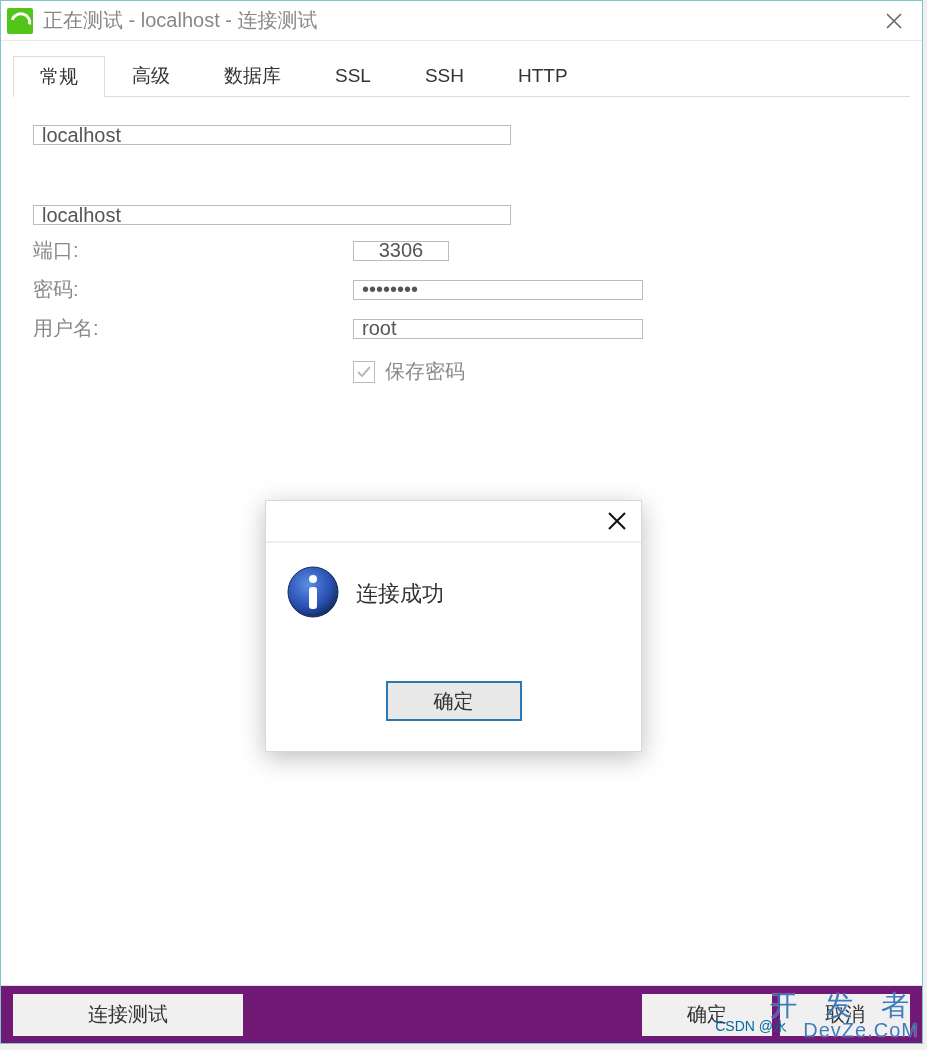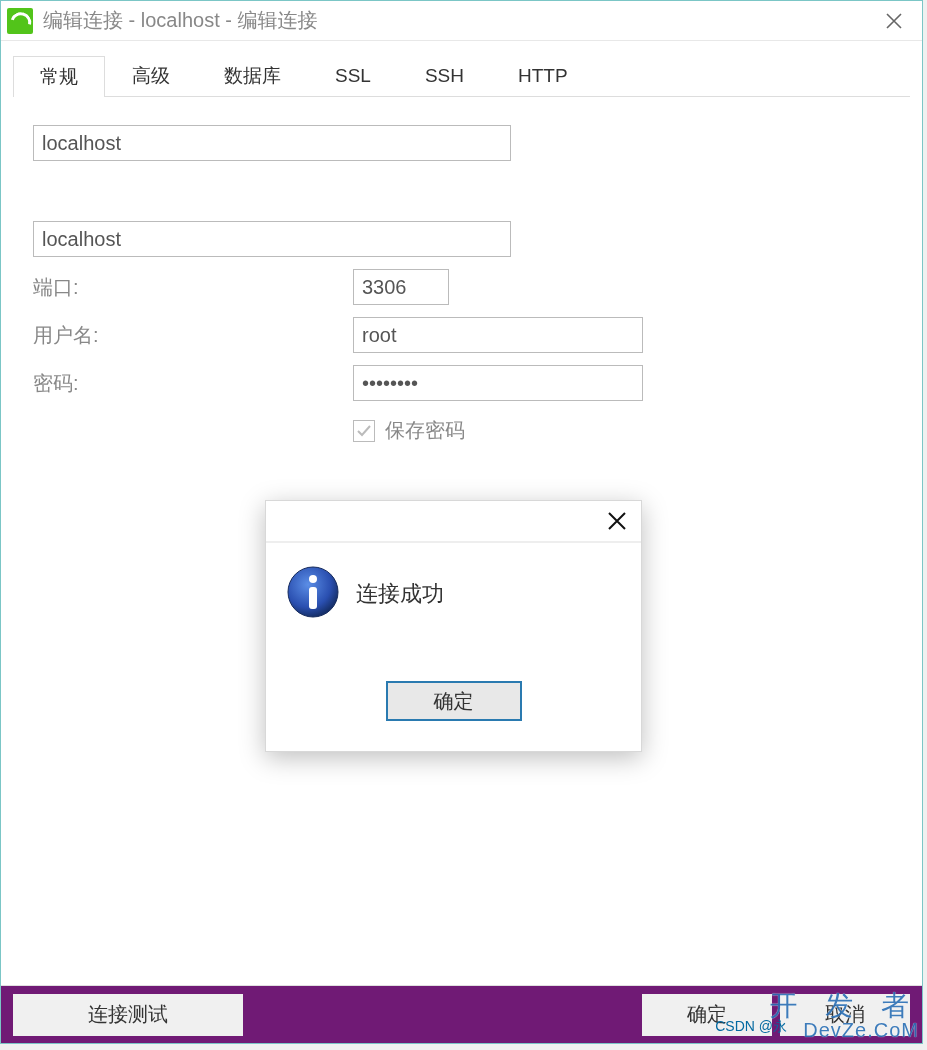--- a/index.html
+++ b/index.html
@@ -106,26 +106,26 @@
       width: 320px;
       font-size: 20px;
       color: #888;
       font-weight: 400;
     }
     .form-input {
       font-size: 20px;
       color: #555;
       padding: 4px 8px;
       border: 1px solid #bbb;
-      height: 36px;
+      height: 20px;
       font-family: inherit;
     }
     .form-input.full { width: 478px; }
     .form-input.mid { width: 290px; }
-    .form-input.short { width: 96px; }
+    .form-input.short { width: 96px; text-align: center; }
     .checkbox-row {
       display: flex;
       align-items: center;
       margin-top: 16px;
       margin-left: 320px;
     }
     .checkbox {
       width: 22px; height: 22px;
       border: 1px solid #bbb;
       margin-right: 10px;
@@ -248,21 +248,21 @@
       color: #0369a1;
       pointer-events: none;
     }
   </style>
 </head>
 <body>
 
 <div class="window">
   <div class="titlebar">
     <div class="app-icon"></div>
-    <div class="title-text">编辑连接 - localhost - 编辑连接</div>
+    <div class="title-text">正在测试 - localhost - 连接测试</div>
     <div class="close-btn">
       <svg width="18" height="18" viewBox="0 0 18 18">
           <path d="M2 2 L16 16 M16 2 L2 16" stroke="#666" stroke-width="1.6" fill="none"></path>
         </svg>
     </div>
   </div>
 
   <div class="content">
     <div class="tabs">
       <div class="tab active">
@@ -290,26 +290,26 @@
         <input class="form-input full" value="localhost" style="">
       </div>
       <div class="form-row">
         <input class="form-input full" value="localhost" style="">
       </div>
       <div class="form-row">
         <div class="form-label">端口:</div>
         <input class="form-input short" value="3306" style="">
       </div>
       <div class="form-row">
+        <div class="form-label">密码:</div>
+        <input class="form-input mid" type="text" value="••••••••" style="">
+      </div>
+      <div class="form-row">
         <div class="form-label">用户名:</div>
         <input class="form-input mid" value="root" style="">
-      </div>
-      <div class="form-row">
-        <div class="form-label">密码:</div>
-        <input class="form-input mid" type="text" value="••••••••" style="">
       </div>
       <div class="checkbox-row">
         <div class="checkbox">
           <svg width="16" height="16" viewBox="0 0 16 16">
               <path d="M2 8 L6 12 L14 3" stroke="#bbb" stroke-width="2" fill="none"></path>
             </svg>
         </div>
         <span class="checkbox-label">保存密码</span>
       </div>
     </div>

